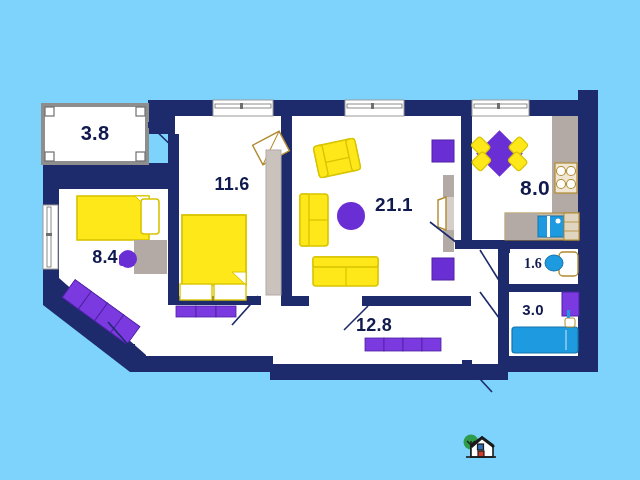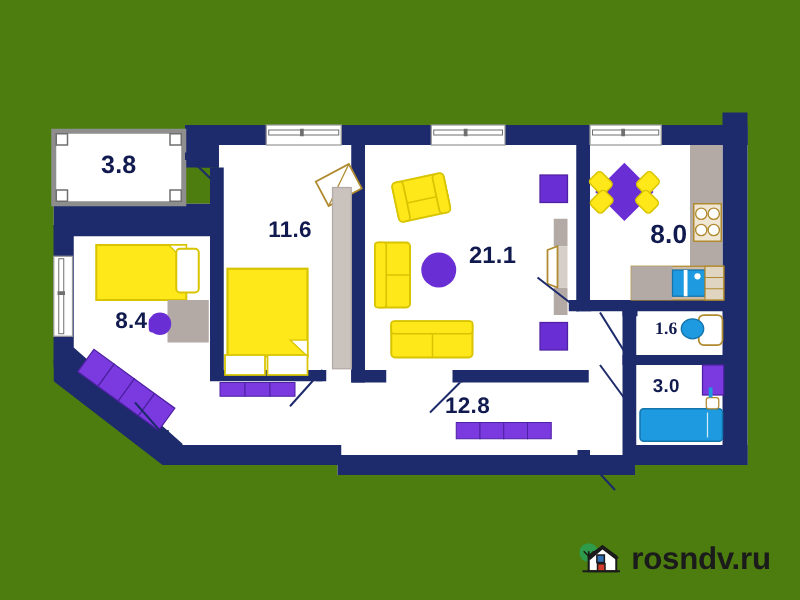--- a/index.html
+++ b/index.html
@@ -1,17 +1,17 @@
 <!DOCTYPE html>
 <html><head>
 <meta charset="utf-8">
 <style>
   html,body{margin:0;padding:0;background:#ffffff;}
   body{width:640px;height:480px;font-family:"Liberation Sans",sans-serif;overflow:hidden;}
-  #stage{position:relative;width:640px;height:480px;background:#4d7c0f;}
+  #stage{position:relative;width:640px;height:480px;background:#7dd3fc;}
   #plan{position:absolute;left:0;top:0;width:640px;height:480px;}
   .room-label{
     position:absolute;
     font-family:"Liberation Sans",sans-serif;
     font-weight:bold;
     color:#111a4e;
     white-space:nowrap;
     transform:translate(-50%,-50%);
     letter-spacing:.2px;
   }
@@ -291,16 +291,15 @@
       <circle cx="9" cy="10" r="7.5" fill="#2e9b4a"></circle>
       <line x1="9" y1="9" x2="9" y2="25" stroke="#1b1b1b" stroke-width="1.4"></line>
       <line x1="9" y1="13" x2="5" y2="9" stroke="#1b1b1b" stroke-width="1.2"></line>
       <line x1="9" y1="13" x2="13" y2="9" stroke="#1b1b1b" stroke-width="1.2"></line>
       <polygon points="20,5 31,13 31,25 9,25 9,13" fill="#ffffff" stroke="#1b1b1b" stroke-width="1.6"></polygon>
       <polygon points="20,4 33,14 31,16 20,7.5 10,16 8,14" fill="#1b1b1b"></polygon>
       <rect x="15.5" y="12" width="6" height="6" fill="#2f6fb5" stroke="#1b1b1b" stroke-width="1.2"></rect>
       <rect x="16" y="19" width="6" height="6" fill="#d23b2a" stroke="#1b1b1b" stroke-width="1.2"></rect>
       <line x1="4" y1="25" x2="34" y2="25" stroke="#1b1b1b" stroke-width="1.6"></line>
     </svg>
-    <span id="wm-text">rosndv.ru</span>
   </div>
 
 </div>
 
 </body></html>

